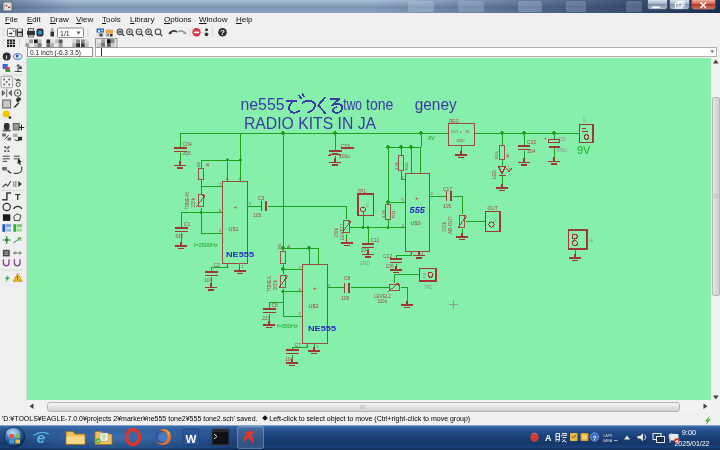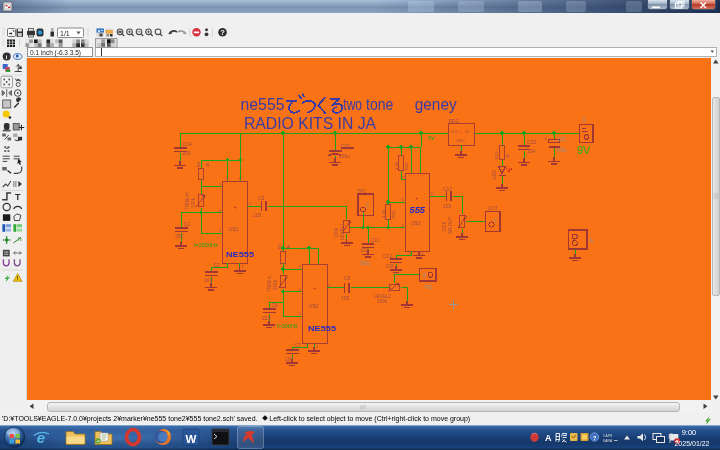--- a/index.html
+++ b/index.html
@@ -29,21 +29,21 @@
 #toolbar2 { left:0; top:38px; width:720px; height:10px; background:#f0f0f0; }
 #row3 { left:0; top:48px; width:720px; height:10px; background:#f0f0f0; }
 #coordbox { left:27px; top:47px; width:66px; height:10px; background:#fff; border:1px solid #909090; font-size:6.5px; color:#222; line-height:9px; padding-left:2px; white-space:nowrap; }
 #cmdbox { left:95px; top:47px; width:622px; height:10px; background:#fff; border:1px solid #b0b0b0; }
 #cursor { left:101px; top:48px; width:1px; height:8px; background:#333; }
 
 
 #palette { left:0; top:58px; width:27px; height:354px; background:#efefef; border-right:1px solid #d4d4d4; }
 
 
-#canvas { left:27px; top:58px; width:684px; height:342px; background:#f97316; }
+#canvas { left:27px; top:58px; width:684px; height:342px; background:#86efac; }
 
 
 #vscroll { left:711px; top:58px; width:9px; height:342px; background:#f2f2f2; }
 #vthumb { left:712px; top:97px; width:8px; height:199px; background:linear-gradient(90deg,#e8e8e8,#cfcfcf); border:1px solid #b8b8b8; border-radius:2px; }
 #hscroll { left:27px; top:400px; width:684px; height:13px; background:#f2f2f2; }
 #hthumb { left:47px; top:402px; width:633px; height:10px; background:linear-gradient(180deg,#f5f5f5,#d2d2d2); border:1px solid #b5b5b5; border-radius:3px; }
 #blcorner { left:0; top:400px; width:27px; height:13px; background:#efefef; }
 
 
 #statusbar { left:0; top:413px; width:720px; height:12px; background:#f0f0f0; font-size:7px; color:#111; }
@@ -71,20 +71,31 @@
   <div id="btnmin" class="winbtn abs"></div>
   <div id="btnmax" class="winbtn abs"></div>
   <div id="btnclose" class="winbtn abs"></div>
   <svg class="abs" style="left:645px;top:0;z-index:70" width="75" height="12" viewBox="0 0 75 12">
     <rect x="7" y="6.5" width="8" height="1.6" fill="#fff"></rect>
     <rect x="30.5" y="3" width="6.5" height="5" fill="none" stroke="#fff" stroke-width="1.2"></rect>
     <rect x="33" y="1.5" width="6" height="4.5" fill="none" stroke="#fff" stroke-width="1"></rect>
     <path d="M 55.5 2.5 l 5.5 5.5 M 61 2.5 l -5.5 5.5" stroke="#fff" stroke-width="1.4"></path>
   </svg>
 
+  <div id="menubar" class="abs">
+    <span style="left:5px"><u>F</u>ile</span>
+    <span style="left:27px"><u>E</u>dit</span>
+    <span style="left:50px"><u>D</u>raw</span>
+    <span style="left:76px"><u>V</u>iew</span>
+    <span style="left:102px"><u>T</u>ools</span>
+    <span style="left:130px"><u>L</u>ibrary</span>
+    <span style="left:164px"><u>O</u>ptions</span>
+    <span style="left:199px"><u>W</u>indow</span>
+    <span style="left:236px"><u>H</u>elp</span>
+  </div>
 
   <div id="toolbar1" class="abs"></div>
   <div id="toolbar2" class="abs"></div>
   <div id="row3" class="abs"></div>
   <div id="coordbox" class="abs">0.1 inch (-6.3 3.5)</div>
   <div id="cmdbox" class="abs"></div>
   <div id="cursor" class="abs"></div>
 
   <div id="palette" class="abs"></div>
   <div id="canvas" class="abs"><svg width="684" height="342" viewBox="0 0 684 342" xmlns="http://www.w3.org/2000/svg">

